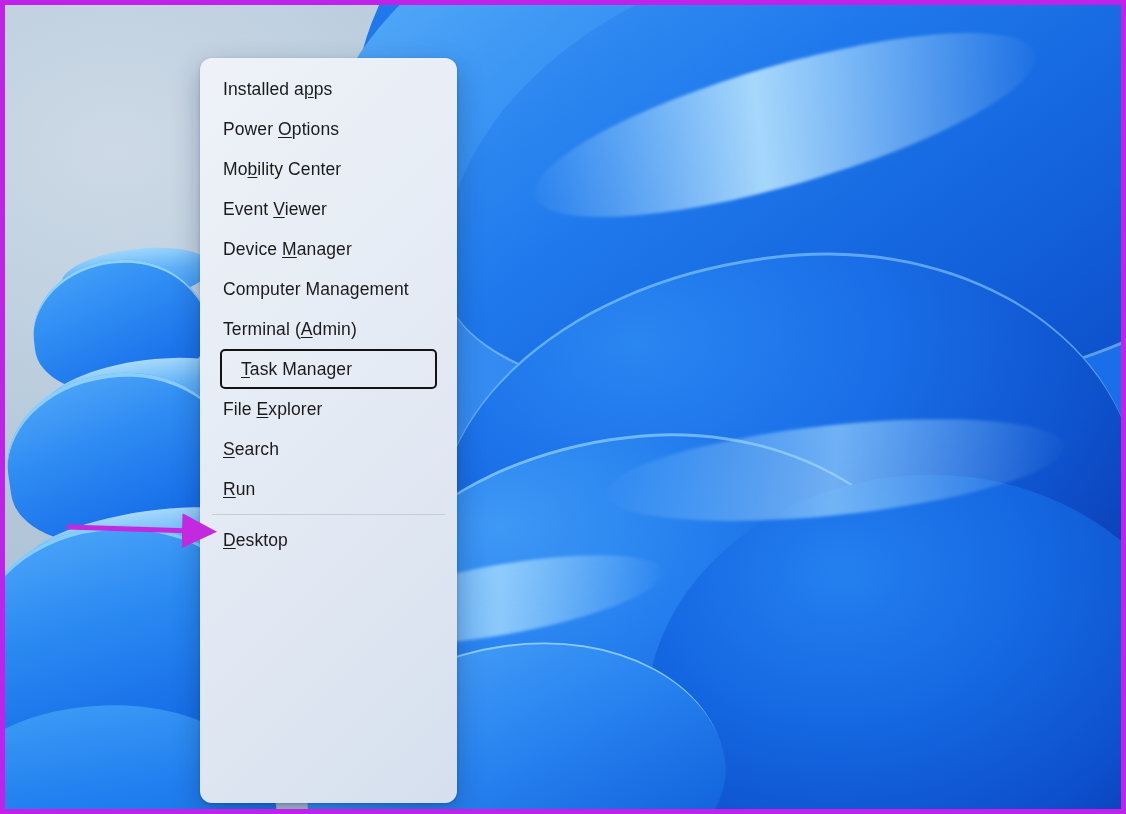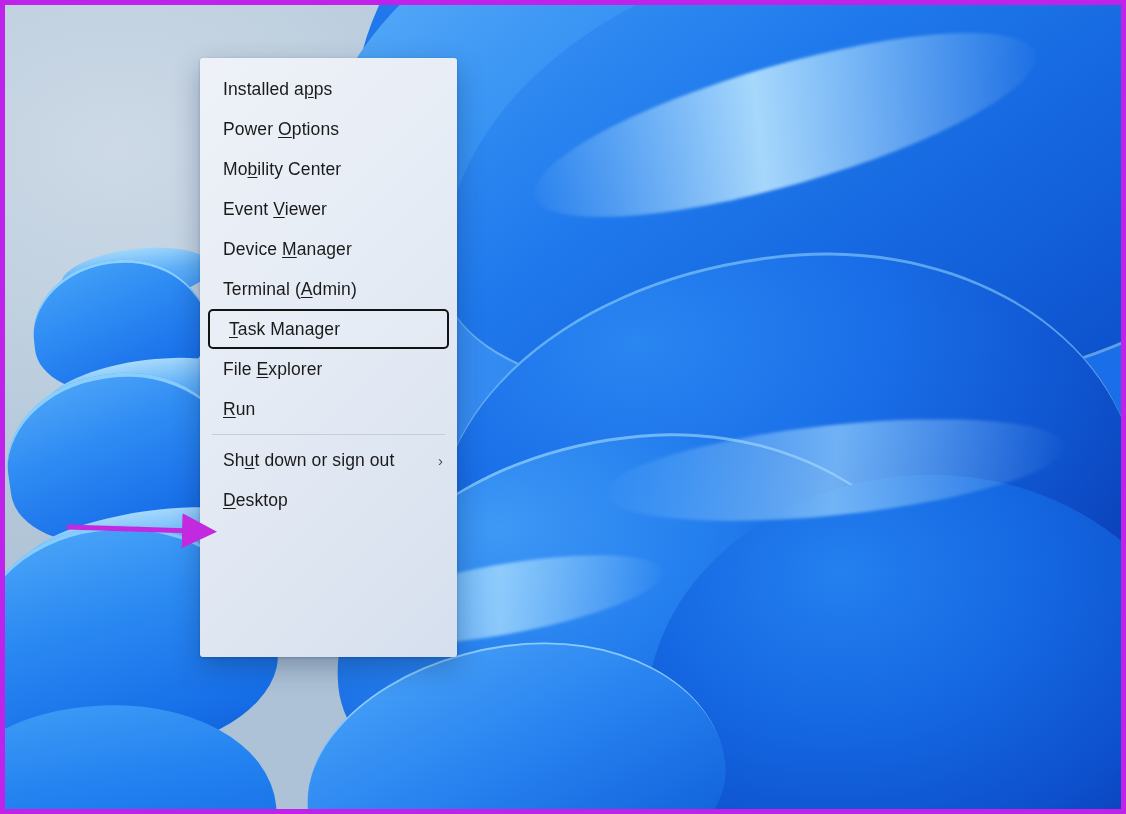--- a/index.html
+++ b/index.html
@@ -174,22 +174,22 @@
     background:linear-gradient(100deg, rgba(170,222,255,0) 0%, rgba(180,228,255,.7) 50%, rgba(170,222,255,0) 100%);
     border-radius:50%;
     transform:rotate(-10deg);
     filter:blur(1.4px);
   }
 
   
   #winx {
     position:absolute;
     left:195px; top:53px;
-    width:257px; height:599px;
-    border-radius:3px;
+    width:257px; height:745px;
+    border-radius:12px;
     background:linear-gradient(135deg,#eef2f8 0%, #e6ecf5 40%, #dde5f1 75%, #d6dfee 100%);
     box-shadow:0 10px 28px rgba(10,30,70,.30), 0 1px 3px rgba(10,30,70,.22);
     padding:11px 0 10px 0;
     overflow:hidden;
   }
   .mi {
     position:relative;
     height:40px;
     display:flex;
     align-items:center;
@@ -197,21 +197,21 @@
     color:#1b1b1b;
     font-size:17.5px;
     letter-spacing:.1px;
     white-space:nowrap;
   }
   .mi .lbl { flex:1 1 auto; }
   .mi u { text-decoration:underline; text-underline-offset:2px; }
   .mi.selected {
     border:2px solid #131313;
     border-radius:5px;
-    margin:0 8px;
+    margin:0 20px;
     padding-left:19px;
     height:40px;
     background:linear-gradient(135deg,#eaeff7 0%, #e3eaf4 100%);
   }
   .chev {
     font-size:15px;
     color:#4a4a4a;
     margin-left:8px;
     line-height:1;
   }
@@ -270,36 +270,38 @@
         <div class="mi">
           <span class="lbl">Mo<u>b</u>ility Center</span>
         </div>
         <div class="mi">
           <span class="lbl">Event <u>V</u>iewer</span>
         </div>
         <div class="mi">
           <span class="lbl">Device <u>M</u>anager</span>
         </div>
         <div class="mi">
+          <span class="lbl">Computer Mana<u>g</u>ement</span>
+        </div>
+        <div class="mi">
           <span class="lbl">Terminal (<u>A</u>dmin)</span>
         </div>
         <div class="mi selected">
           <span class="lbl"><u>T</u>ask Manager</span>
         </div>
         <div class="mi">
           <span class="lbl">File <u>E</u>xplorer</span>
         </div>
         <div class="mi">
+          <span class="lbl"><u>S</u>earch</span>
+        </div>
+        <div class="mi">
           <span class="lbl"><u>R</u>un</span>
         </div>
         <div class="sep"></div>
-        <div class="mi">
-          <span class="lbl">Sh<u>u</u>t down or sign out</span>
-          <span class="chev">›</span>
-        </div>
         <div class="mi">
           <span class="lbl"><u>D</u>esktop</span>
         </div>
       </div>
 
     <svg id="arrow" viewBox="0 0 150 30">
       <defs>
         <marker id="ah" markerWidth="7" markerHeight="7" refX="2.2" refY="3.5" orient="auto">
           <path d="M0,0 L7,3.5 L0,7 Z" fill="#c32ae0"></path>
         </marker>

